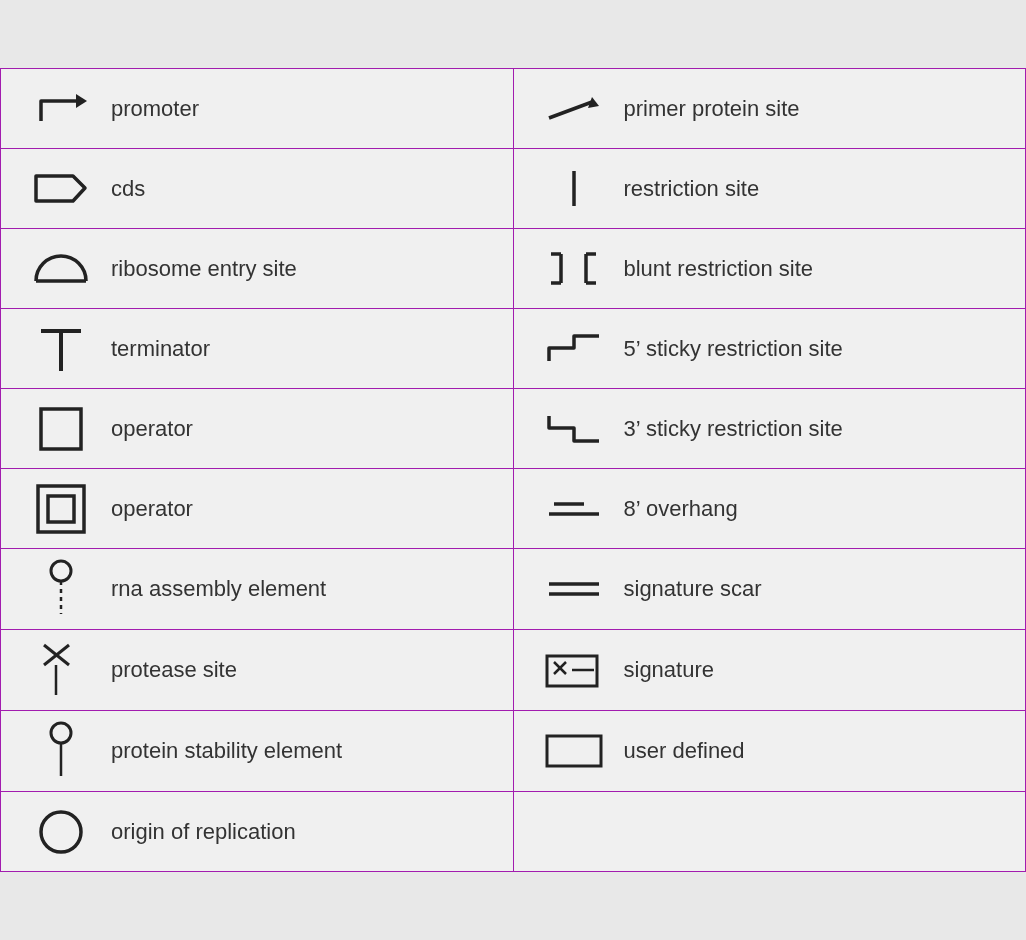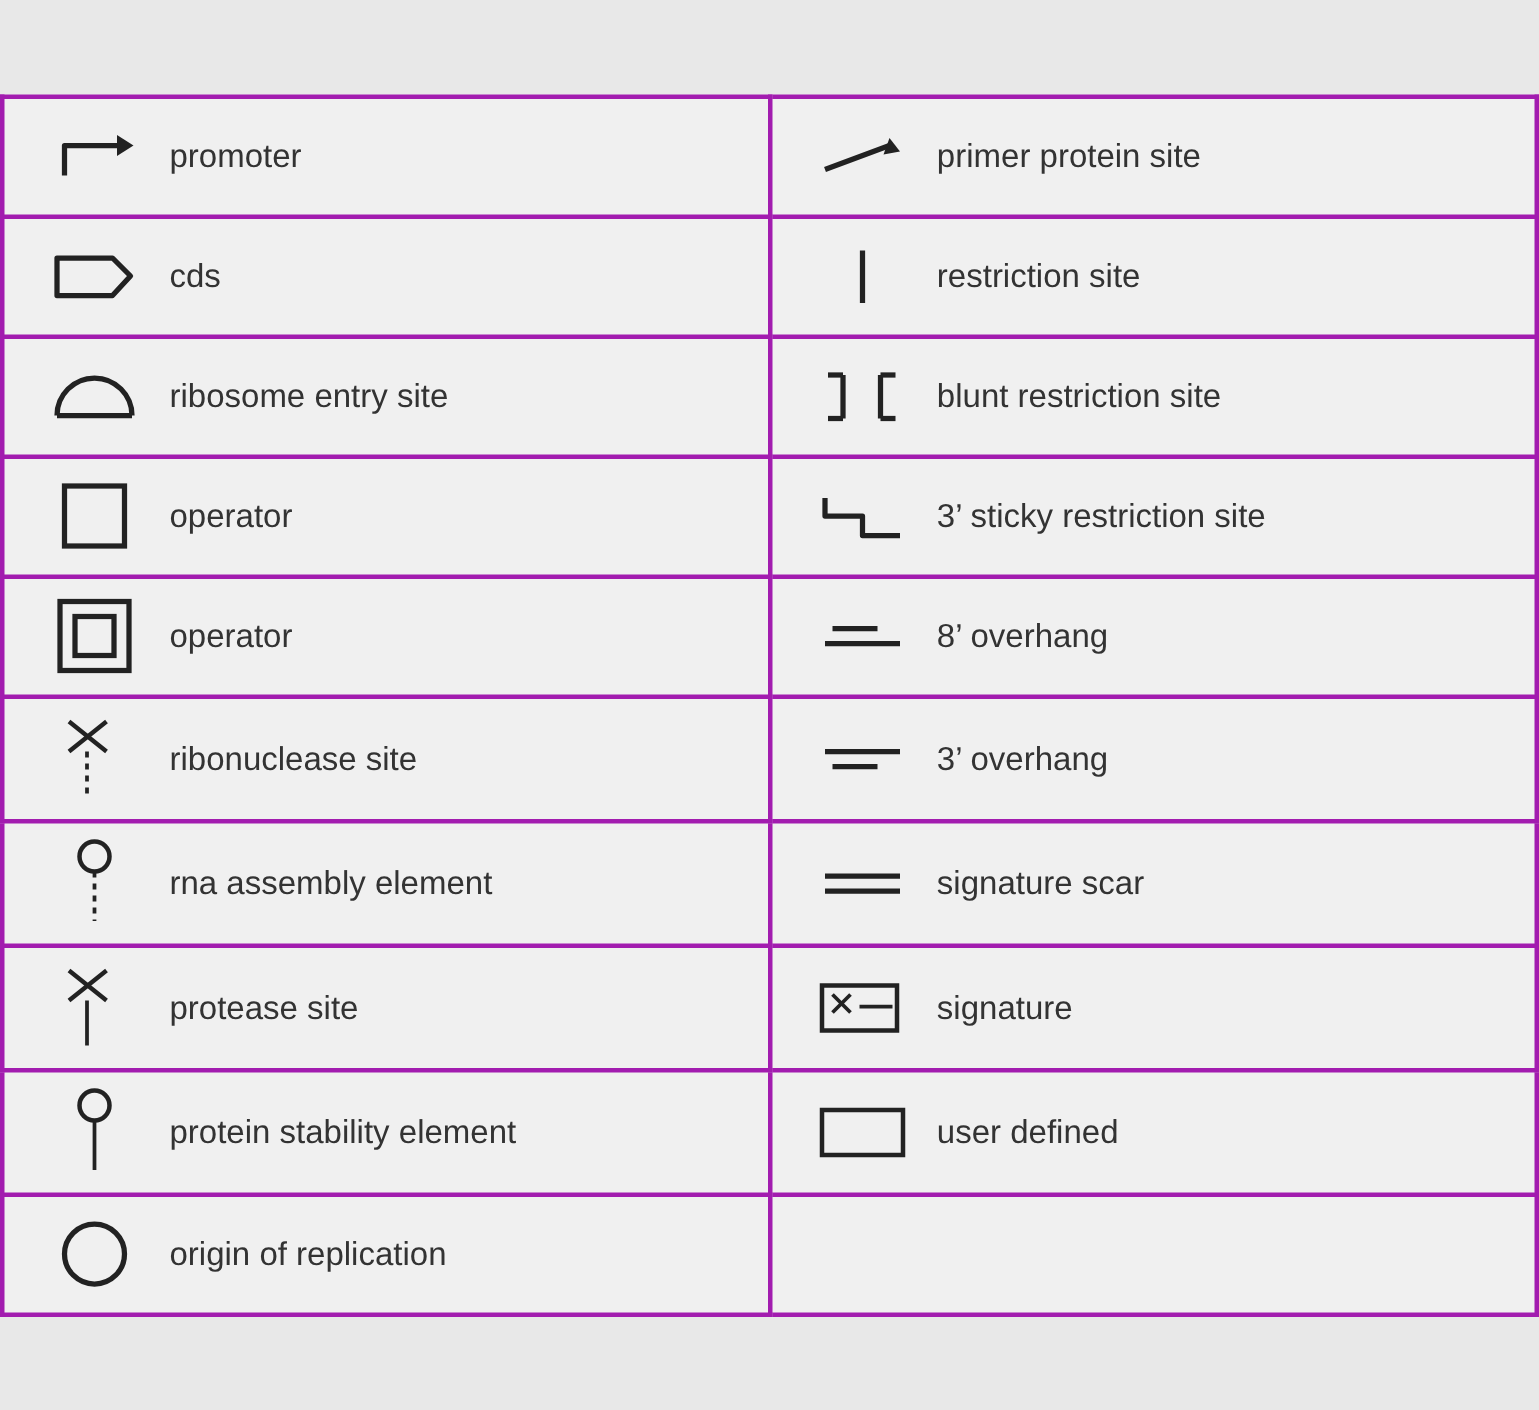--- a/index.html
+++ b/index.html
@@ -10,21 +10,21 @@
       justify-content: center;
       align-items: center;
       min-height: 100vh;
     }
     .legend-table {
       width: 1026px;
       border-collapse: collapse;
       background: #f0f0f0;
     }
     .legend-table td {
-      border: 3px solid #a21caf;
+      border: 1px solid #a21caf;
       padding: 0;
       height: 80px;
       width: 513px;
     }
     .cell-inner {
       display: flex;
       align-items: center;
       padding: 10px 20px;
       height: 100%;
     }
@@ -128,20 +128,45 @@
             <line x1="40" y1="8" x2="40" y2="37" stroke="#222" stroke-width="3.5"></line>
             <line x1="40" y1="8" x2="50" y2="8" stroke="#222" stroke-width="3.5"></line>
             <line x1="40" y1="37" x2="50" y2="37" stroke="#222" stroke-width="3.5"></line>
           </svg>
         </div>
         <div class="label-area">blunt restriction site</div>
       </div>
     </td>
   </tr>
 
+  <tr>
+    <td>
+      <div class="cell-inner">
+        <div class="icon-area">
+          <svg width="50" height="55" viewBox="0 0 50 55">
+
+            <line x1="25" y1="10" x2="25" y2="50" stroke="#222" stroke-width="4"></line>
+            <line x1="5" y1="10" x2="45" y2="10" stroke="#222" stroke-width="4"></line>
+          </svg>
+        </div>
+        <div class="label-area">terminator</div>
+      </div>
+    </td>
+    <td>
+      <div class="cell-inner">
+        <div class="icon-area">
+          <svg width="60" height="45" viewBox="0 0 60 45">
+
+            <polyline points="5,35 5,22 30,22 30,10 55,10" fill="none" stroke="#222" stroke-width="3.5" stroke-linejoin="round"></polyline>
+          </svg>
+        </div>
+        <div class="label-area">5’ sticky restriction site</div>
+      </div>
+    </td>
+  </tr>
 
   <tr>
     <td>
       <div class="cell-inner">
         <div class="icon-area">
           <svg width="50" height="50" viewBox="0 0 50 50">
             <rect x="5" y="5" width="40" height="40" fill="none" stroke="#222" stroke-width="3.5"></rect>
           </svg>
         </div>
         <div class="label-area">operator</div>
@@ -181,47 +206,20 @@
 
             <line x1="10" y1="10" x2="40" y2="10" stroke="#222" stroke-width="3.5"></line>
             <line x1="5" y1="20" x2="55" y2="20" stroke="#222" stroke-width="3.5"></line>
           </svg>
         </div>
         <div class="label-area">8’ overhang</div>
       </div>
     </td>
   </tr>
 
-  <tr>
-    <td>
-      <div class="cell-inner">
-        <div class="icon-area">
-          <svg width="55" height="60" viewBox="0 0 55 60">
-
-            <line x1="10" y1="5" x2="35" y2="25" stroke="#222" stroke-width="3"></line>
-            <line x1="35" y1="5" x2="10" y2="25" stroke="#222" stroke-width="3"></line>
-            <line x1="22" y1="25" x2="22" y2="55" stroke="#222" stroke-width="2.5" stroke-dasharray="4,4"></line>
-          </svg>
-        </div>
-        <div class="label-area">ribonuclease site</div>
-      </div>
-    </td>
-    <td>
-      <div class="cell-inner">
-        <div class="icon-area">
-          <svg width="60" height="30" viewBox="0 0 60 30">
-
-            <line x1="5" y1="10" x2="55" y2="10" stroke="#222" stroke-width="3.5"></line>
-            <line x1="10" y1="20" x2="40" y2="20" stroke="#222" stroke-width="3.5"></line>
-          </svg>
-        </div>
-        <div class="label-area">3’ overhang</div>
-      </div>
-    </td>
-  </tr>
 
   <tr>
     <td>
       <div class="cell-inner">
         <div class="icon-area">
           <svg width="40" height="60" viewBox="0 0 40 60">
 
             <circle cx="20" cy="12" r="10" fill="none" stroke="#222" stroke-width="3"></circle>
             <line x1="20" y1="22" x2="20" y2="55" stroke="#222" stroke-width="2.5" stroke-dasharray="4,4"></line>
           </svg>

